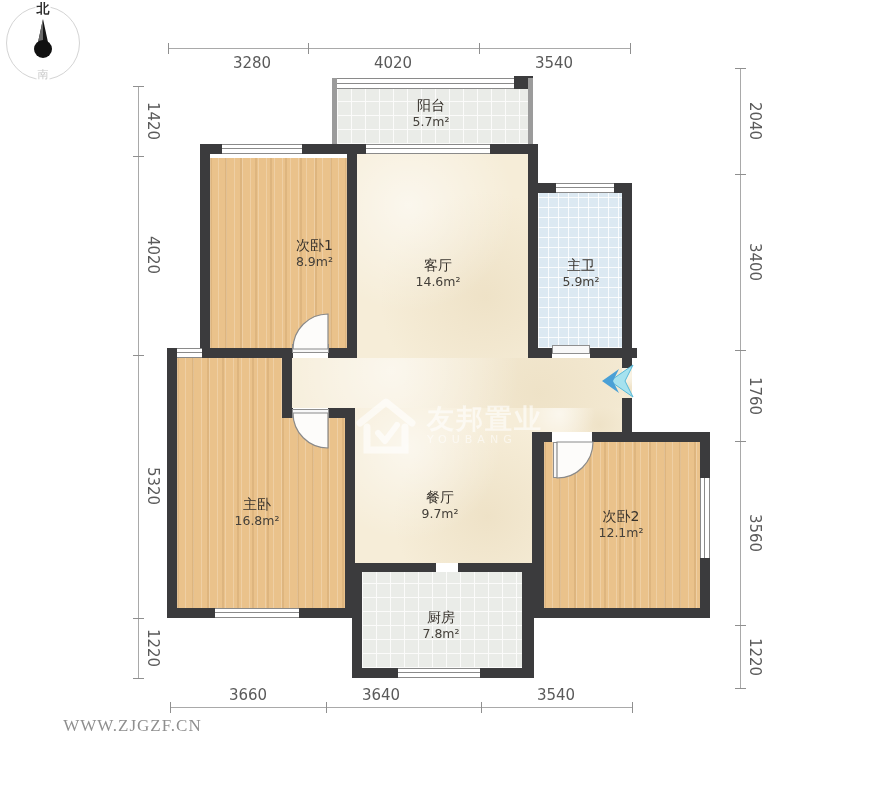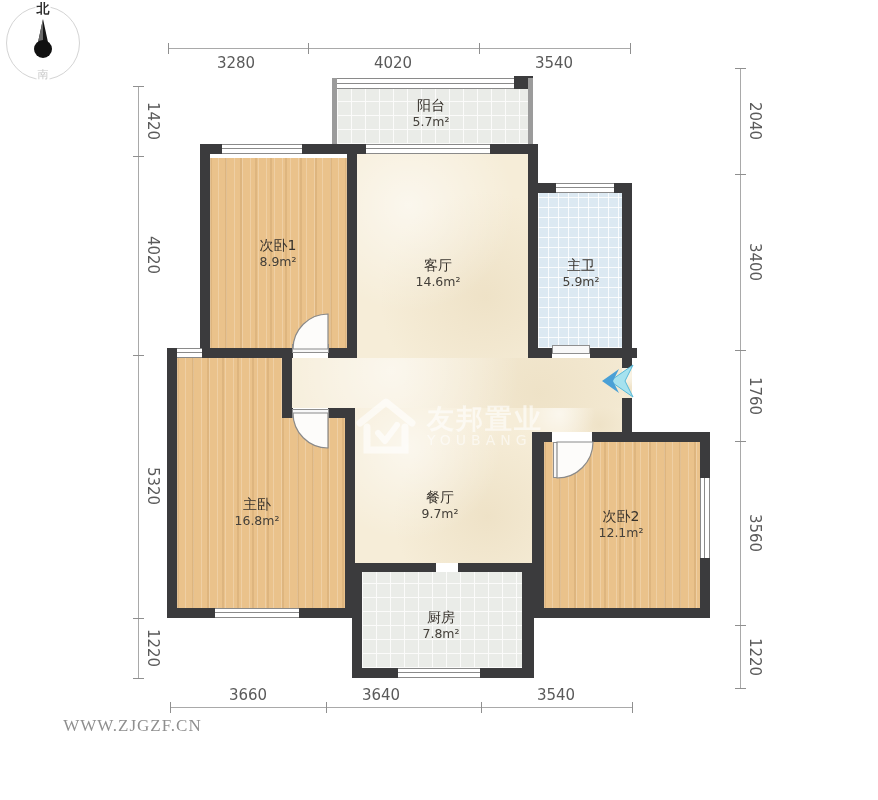--- a/index.html
+++ b/index.html
@@ -32,21 +32,21 @@
   .dimv{transform:rotate(90deg);}
   .dimline{background:#a9a9a9;}
   .tick{background:#8f8f8f;}
   
   #compass{left:6px;top:6px;width:72px;height:72px;border:1px solid #d4d4d4;border-radius:50%;}
   #compass .n{position:absolute;left:50%;top:-7px;transform:translateX(-50%);font-size:13px;font-weight:bold;color:#2b2b2b;background:#fff;padding:0 1px;}
   #compass .s{position:absolute;left:50%;bottom:-3px;transform:translateX(-50%);font-size:11px;color:#c8c8c8;background:#fff;padding:0 1px;}
   
   #wm{left:355px;top:390px;width:210px;height:72px;display:flex;align-items:center;gap:10px;opacity:.75;}
   #wm .t1{font-size:27px;font-weight:bold;color:rgba(255,255,255,.8);letter-spacing:2px;line-height:28px;white-space:nowrap;}
-  #wm .t2{font-size:14px;color:rgba(255,255,255,.75);letter-spacing:5px;line-height:14px;}
+  #wm .t2{font-size:11px;color:rgba(255,255,255,.75);letter-spacing:5px;line-height:14px;}
   
   #brand{left:30px;top:716px;width:205px;text-align:center;}
   #brand .url{font-family:"Liberation Serif","DejaVu Serif",serif;font-size:17px;color:#8f8f8f;letter-spacing:1px;}
   #brand .site{font-size:23px;font-weight:bold;color:#5ba0d0;letter-spacing:2px;margin-top:3px;}
   #brand .slogan{font-size:15px;color:#e06868;letter-spacing:3px;margin-top:4px;}
   svg{display:block;}
 </style>
 </head>
 <body>
 
@@ -142,34 +142,34 @@
 
   <svg class="abs" style="left:0;top:0;pointer-events:none;" width="878" height="800">
     <path d="M 328 349 L 293 349 A 35 35 0 0 1 328 314 Z" fill="#fdfcfa" stroke="#8a8a8a" stroke-width="1.2"></path>
     <path d="M 328 413 L 293 413 A 35 35 0 0 0 328 448 Z" fill="#fdfcfa" stroke="#8a8a8a" stroke-width="1.2"></path>
     <path d="M 557 442 L 557 478 A 36 36 0 0 0 593 442 Z" fill="#fdfcfa" stroke="#8a8a8a" stroke-width="1.2"></path>
     <path d="M 633 365 L 610 381 L 633 397 L 625 381 Z" fill="#a6e2ef" stroke="#57b8d8" stroke-width="1"></path>
     <path d="M 619 369 L 602 381 L 619 393 L 613 381 Z" fill="#4aa0d6"></path>
   </svg>
 
   <div class="abs rlabel" style="left:376px;top:96px;"><span>阳台</span><span class="area">5.7m²</span></div>
-  <div class="abs rlabel" style="left:223px;top:236px;"><span>次卧1</span><span class="area">8.9m²</span></div>
+  <div class="abs rlabel" style="left:223px;top:236px;text-align:right;"><span>次卧1</span><span class="area">8.9m²</span></div>
   <div class="abs rlabel" style="left:383px;top:256px;"><span>客厅</span><span class="area">14.6m²</span></div>
   <div class="abs rlabel" style="left:526px;top:256px;"><span>主卫</span><span class="area">5.9m²</span></div>
   <div class="abs rlabel" style="left:202px;top:495px;"><span>主卧</span><span class="area">16.8m²</span></div>
   <div class="abs rlabel" style="left:385px;top:488px;"><span>餐厅</span><span class="area">9.7m²</span></div>
   <div class="abs rlabel" style="left:566px;top:507px;"><span>次卧2</span><span class="area">12.1m²</span></div>
   <div class="abs rlabel" style="left:386px;top:608px;"><span>厨房</span><span class="area">7.8m²</span></div>
 
   <div class="abs dimline" style="left:168px;top:48px;width:462px;height:1px;"></div>
   <div class="abs tick" style="left:168px;top:43px;width:1px;height:11px;"></div>
   <div class="abs tick" style="left:308px;top:43px;width:1px;height:11px;"></div>
   <div class="abs tick" style="left:479px;top:43px;width:1px;height:11px;"></div>
   <div class="abs tick" style="left:630px;top:43px;width:1px;height:11px;"></div>
-  <div class="abs dimlab" style="left:196px;top:54px;">3280</div>
+  <div class="abs dimlab" style="left:212px;top:54px;">3280</div>
   <div class="abs dimlab" style="left:353px;top:54px;">4020</div>
   <div class="abs dimlab" style="left:514px;top:54px;">3540</div>
 
   <div class="abs dimline" style="left:170px;top:707px;width:462px;height:1px;"></div>
   <div class="abs tick" style="left:170px;top:702px;width:1px;height:11px;"></div>
   <div class="abs tick" style="left:326px;top:702px;width:1px;height:11px;"></div>
   <div class="abs tick" style="left:481px;top:702px;width:1px;height:11px;"></div>
   <div class="abs tick" style="left:632px;top:702px;width:1px;height:11px;"></div>
   <div class="abs dimlab" style="left:208px;top:686px;">3660</div>
   <div class="abs dimlab" style="left:341px;top:686px;">3640</div>

